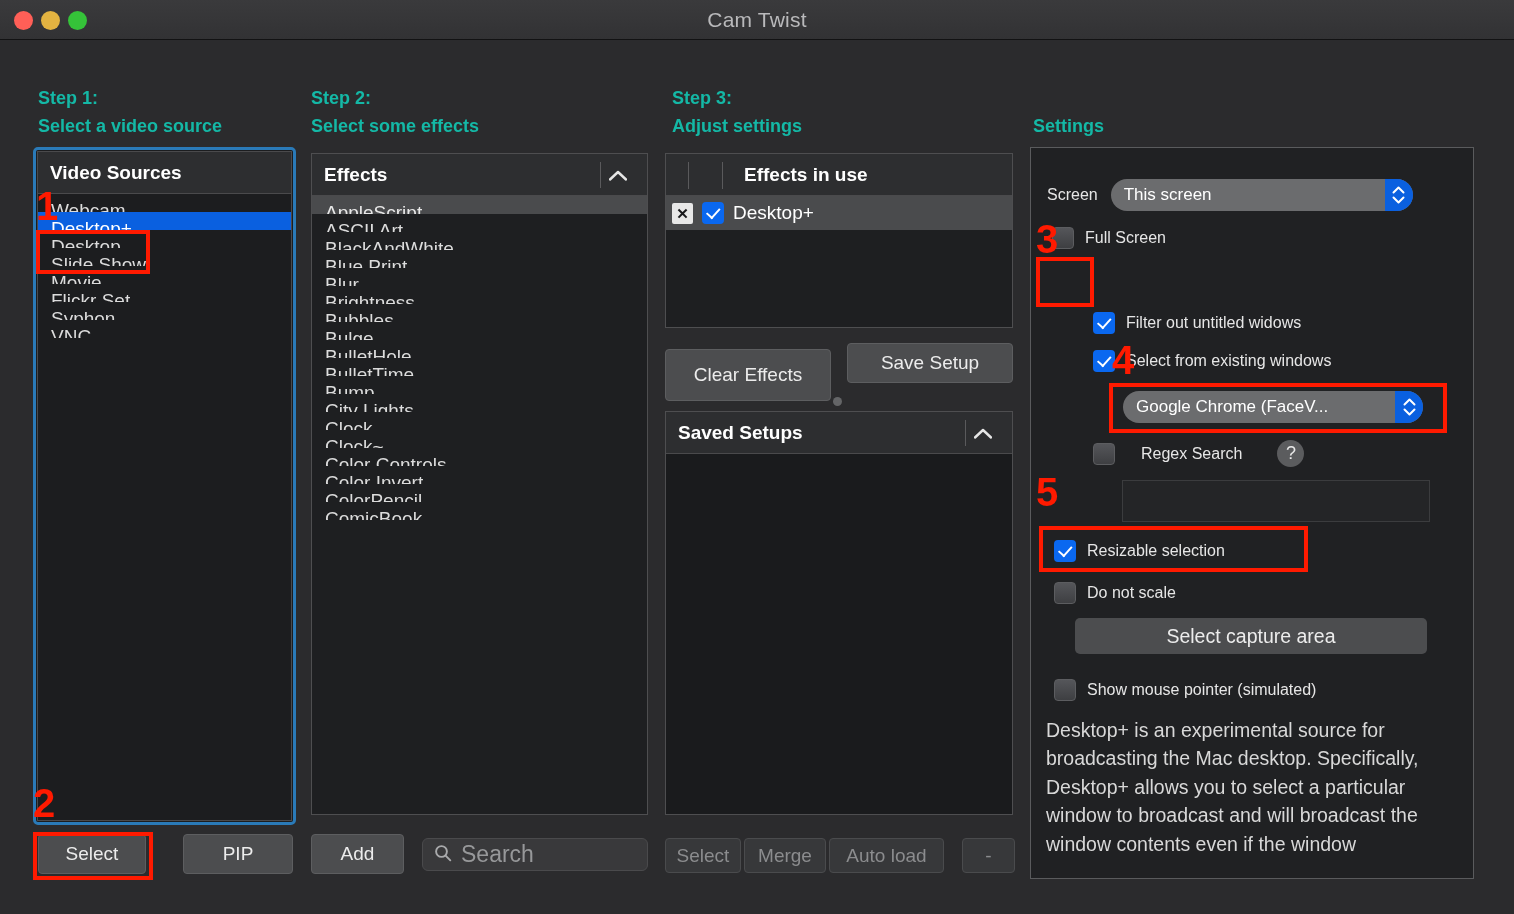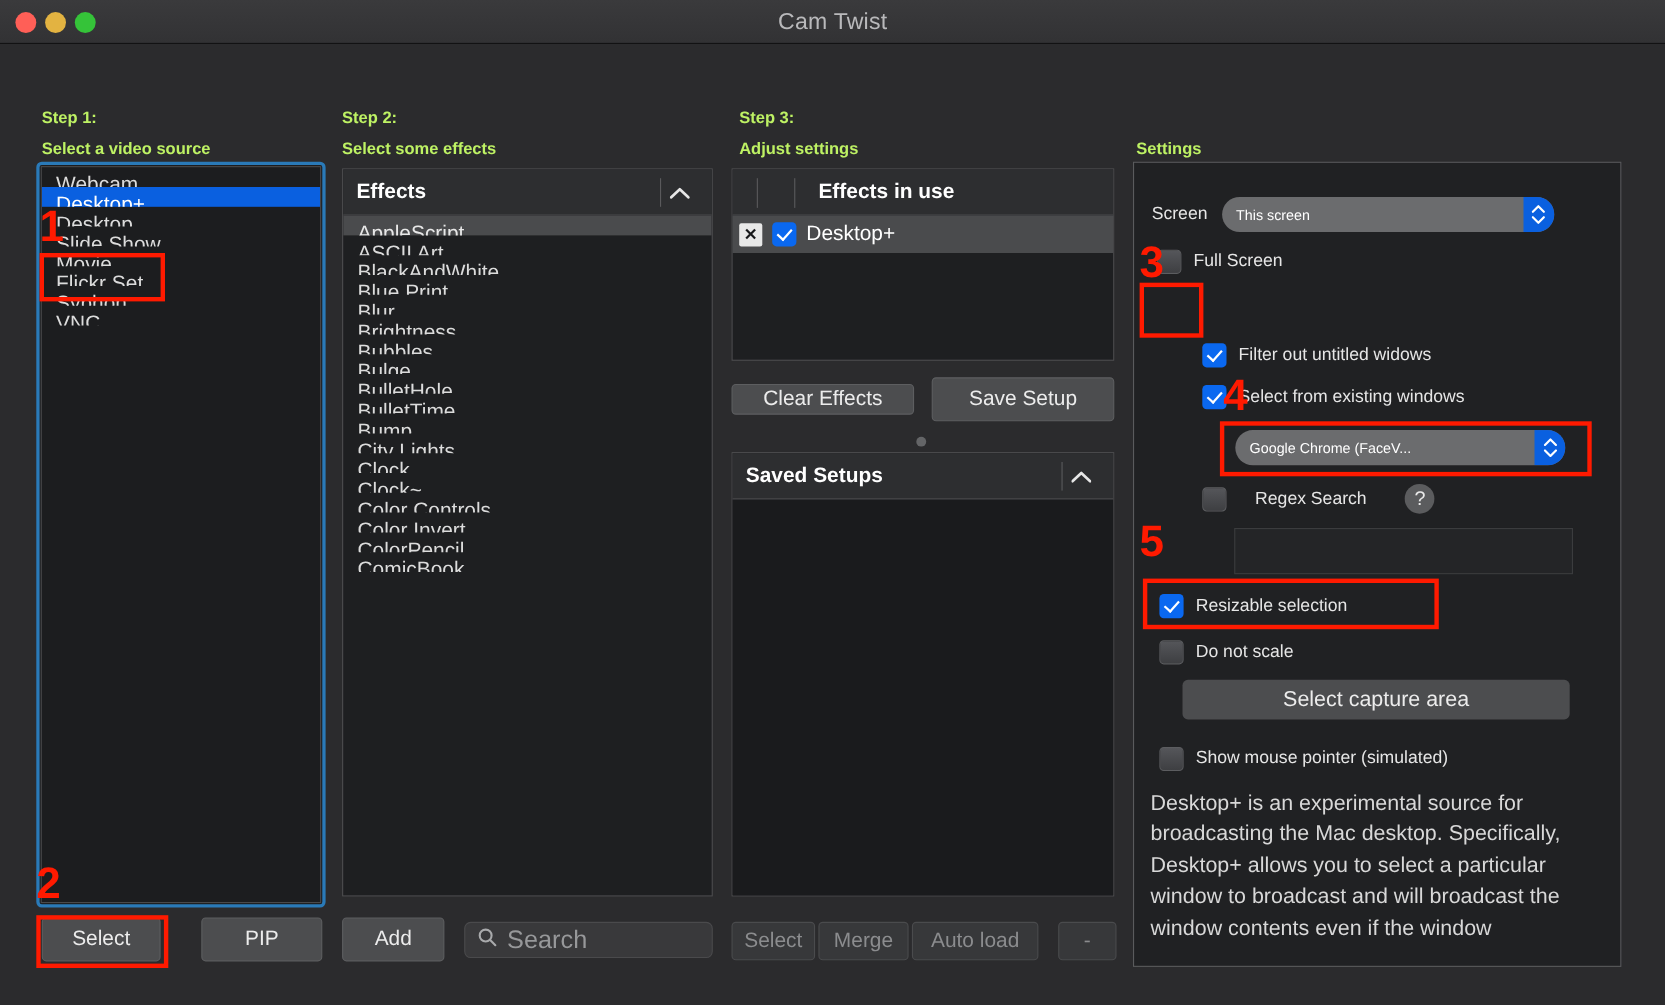--- a/index.html
+++ b/index.html
@@ -23,22 +23,22 @@
   .tl.yellow { background: #e3b341; }
   .tl.green { background: #35c339; }
   .win-title {
     position: absolute; left: 0; top: 8px; width: 100%;
     text-align: center; color: #b9b9bb; font-size: 21px; font-weight: 400;
     letter-spacing: .2px;
   }
 
   
   .step-head {
-    position: absolute; color: #bef264; font-size: 15px; font-weight: bold;
-    line-height: 28px; white-space: pre-line; margin-top: 10px;
+    position: absolute; color: #14b8a6; font-size: 18px; font-weight: bold;
+    line-height: 28px; white-space: pre-line;
   }
 
   
   .panel-border {
     position: absolute; border: 1px solid #4e4e50; background: #1e1f21;
   }
   .list-header {
     background: #2d2e30; color: #fff; font-weight: bold; font-size: 19px;
     height: 42px; line-height: 42px; padding-left: 12px;
     border-bottom: 1px solid #4a4a4c; position: relative;
@@ -99,41 +99,41 @@
   }
 
   .btn {
     background: #4c4d4f; border: 1px solid #5d5e60; border-radius: 4px;
     color: #ececec; font-size: 19px; text-align: center;
     display: flex; align-items: center; justify-content: center;
     cursor: default; user-select: none;
   }
   .btn.disabled { color: #8b8c8e; background: #37383a; border-color: #4a4b4d; }
 
-  #clearEffects { position: absolute; left: 665px; top: 349px; width: 166px; height: 28px; }
+  #clearEffects { position: absolute; left: 665px; top: 349px; width: 166px; height: 52px; }
   #saveSetup   { position: absolute; left: 847px; top: 343px; width: 166px; height: 40px; }
   .split-dot {
     position: absolute; left: 833px; top: 397px; width: 9px; height: 9px;
     border-radius: 50%; background: #646567;
   }
 
   #savedSetups { position: absolute; left: 665px; top: 411px; width: 348px; height: 404px; }
   #savedSetupsBody { height: calc(100% - 42px); background: #1a1b1d; }
 
   
   #settingsPanel {
     position: absolute; left: 1030px; top: 147px; width: 444px; height: 732px;
     border: 1px solid #5a5b5d; background: #202123; overflow: hidden;
   }
   .set-row { position: absolute; display: flex; align-items: center; }
   .lbl { color: #e6e6e6; font-size: 16px; white-space: nowrap; }
 
   .popup {
     background: #6b6c6e; border-radius: 16px; height: 32px; position: relative;
-    display: flex; align-items: center; padding-left: 13px; color: #fff; font-size: 13px;
+    display: flex; align-items: center; padding-left: 13px; color: #fff; font-size: 17px;
     overflow: hidden; white-space: nowrap;
   }
   .popup .stepper {
     position: absolute; right: 0; top: 0; width: 28px; height: 100%;
     background: #0a60e0; display: flex; flex-direction: column;
     align-items: center; justify-content: center; gap: 2px;
   }
 
   .cb {
     width: 22px; height: 22px; border-radius: 4px; flex: 0 0 auto;
@@ -203,20 +203,21 @@
 <div class="step-head" style="left:38px;  top:84px;">Step 1:
 Select a video source</div>
 <div class="step-head" style="left:311px; top:84px;">Step 2:
 Select some effects</div>
 <div class="step-head" style="left:672px; top:84px;">Step 3:
 Adjust settings</div>
 <div class="step-head" style="left:1033px;top:112px;">Settings</div>
 
 <div id="videoSourcesWrap">
   <div id="videoSourcesInner">
+    <div class="list-header">Video Sources</div>
     <div>
       <div class="row">Webcam</div>
       <div class="row selected-blue">Desktop+</div>
       <div class="row">Desktop</div>
       <div class="row">Slide Show</div>
       <div class="row">Movie</div>
       <div class="row">Flickr Set</div>
       <div class="row">Syphon</div>
       <div class="row">VNC</div>
     </div>

